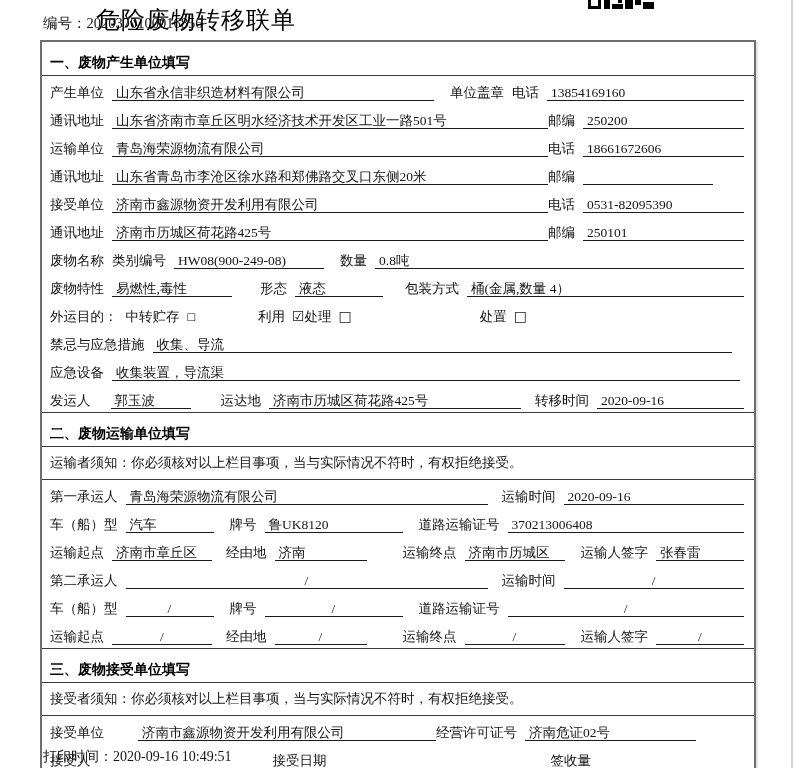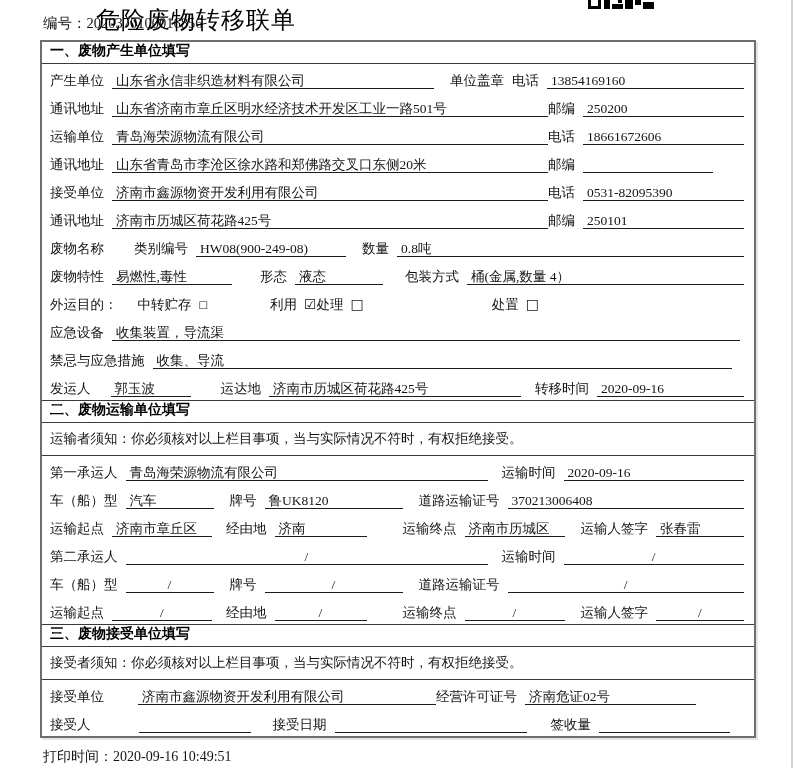--- a/index.html
+++ b/index.html
@@ -22,21 +22,21 @@
   
   .form {
     position:absolute; left:40px; top:40px; width:712px;
     border:2px solid #6e6e6e; background:#fff;
     box-shadow:2px 2px 0 rgba(0,0,0,0.10);
   }
   .sec + .sec { border-top:1.5px solid #3a3a3a; }
   .sec-head {
     font-family:"Liberation Sans","DejaVu Sans",sans-serif;
     font-weight:bold; font-size:14px; color:#000;
-    padding:0 10px 3px 8px; border-bottom:1px solid #3a3a3a;
+    padding:12px 10px 3px 8px; border-bottom:1px solid #3a3a3a;
   }
   .notice { font-size:13.5px; padding:7px 14px 7px 8px; border-bottom:1px solid #3a3a3a; white-space:nowrap; }
 
   .row {
     display:flex; align-items:flex-end; height:25px;
     padding:0 10px 3px 8px; font-size:13.5px; white-space:nowrap;
   }
   .lbl { flex-shrink:0; margin-right:8px; line-height:17px; }
   .u {
     border-bottom:1px solid #1c1c1c; padding:0 4px; box-sizing:border-box;
@@ -116,64 +116,64 @@
 
     <div class="row">
       <span class="lbl">通讯地址</span>
       <span class="u" style="width:436px">济南市历城区荷花路425号</span>
       <span class="lbl push">邮编</span>
       <span class="u tail">250101</span>
     </div>
 
     <div class="row">
       <span class="lbl">废物名称</span>
-      <span class="lbl" style="margin-left:22px">类别编号</span>
+      <span class="lbl" style="">类别编号</span>
       <span class="u" style="width:150px">HW08(900-249-08)</span>
       <span class="lbl" style="margin-left:16px">数量</span>
       <span class="u tail">0.8吨</span>
     </div>
 
     <div class="row">
       <span class="lbl">废物特性</span>
       <span class="u" style="width:120px">易燃性,毒性</span>
       <span class="lbl" style="margin-left:28px">形态</span>
       <span class="u" style="width:88px">液态</span>
       <span class="lbl" style="margin-left:22px">包装方式</span>
       <span class="u tail">桶(金属,数量 4）</span>
     </div>
 
     <div class="row">
       <span class="lbl">外运目的：</span>
-      <span class="opt" style="margin-left:12px">
+      <span class="opt" style="">
         <span>中转贮存</span>
         <span class="box small">□</span>
       </span>
       <span class="opt" style="margin-left:62px">
         <span>利用</span>
         <span class="box">☑</span>
       </span>
       <span class="opt" style="">
         <span>处理</span>
         <span class="box">□</span>
       </span>
       <span class="opt" style="margin-left:128px">
         <span>处置</span>
         <span class="box">□</span>
       </span>
     </div>
 
 
     <div class="row">
+      <span class="lbl">禁忌与应急措施</span>
+      <span class="u tail" style="margin-right:12px">收集、导流</span>
+    </div>
+
+    <div class="row">
       <span class="lbl">应急设备</span>
       <span class="u tail" style="margin-right:4px">收集装置，导流渠</span>
-    </div>
-
-    <div class="row">
-      <span class="lbl">禁忌与应急措施</span>
-      <span class="u tail" style="margin-right:12px">收集、导流</span>
     </div>
 
     <div class="row">
       <span class="lbl">发运人</span>
       <span class="u" style="width:80px;margin-left:12px">郭玉波</span>
       <span class="lbl" style="margin-left:30px">运达地</span>
       <span class="u" style="width:252px">济南市历城区荷花路425号</span>
       <span class="lbl" style="margin-left:14px">转移时间</span>
       <span class="u tail">2020-09-16</span>
     </div>

